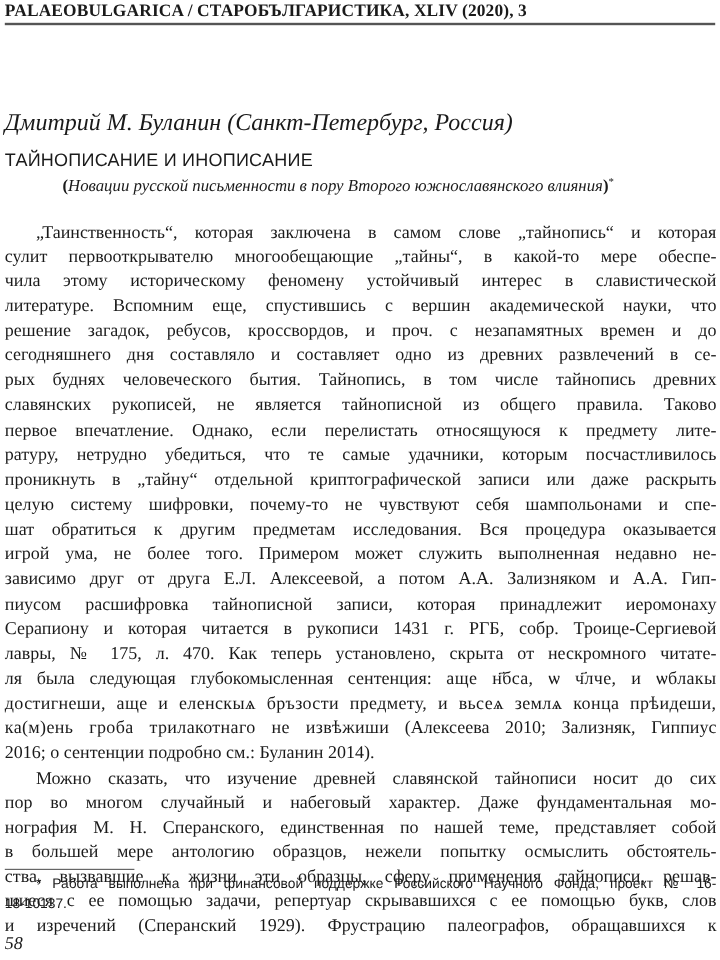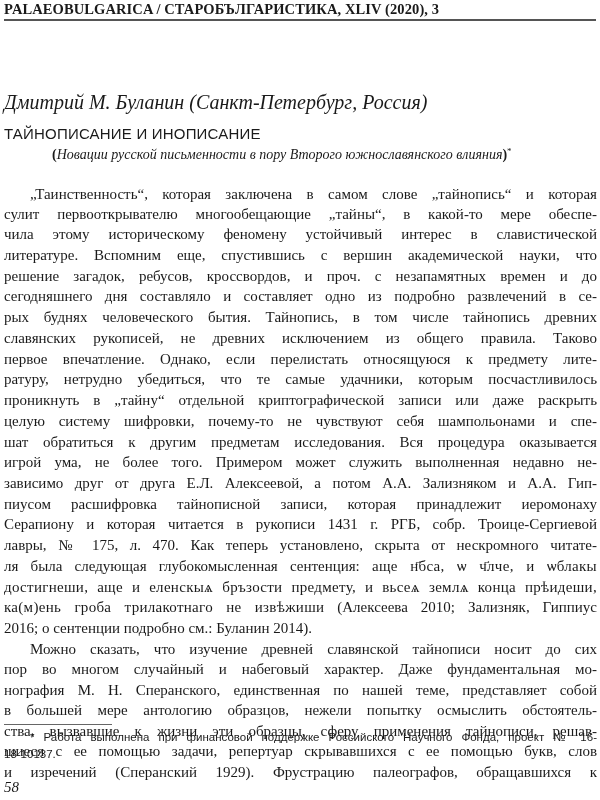--- a/index.html
+++ b/index.html
@@ -131,23 +131,23 @@
 <div class="subtitle">
   <span class="paren">(</span><span>Новации русской письменности в пору Второго южнославянского влияния</span><span class="paren">)</span><sup>*</sup>
 </div>
 
 <div class="body-lines">
   <div class="line indent" style="top:184px">„Таинственность“, которая заключена в самом слове „тайнопись“ и которая</div>
   <div class="line" style="top:204px">сулит первооткрывателю многообещающие „тайны“, в какой-то мере обеспе-</div>
   <div class="line" style="top:224px">чила этому историческому феномену устойчивый интерес в славистической</div>
   <div class="line" style="top:245px">литературе. Вспомним еще, спустившись с вершин академической науки, что</div>
   <div class="line" style="top:266px">решение загадок, ребусов, кроссвордов, и проч. с незапамятных времен и до</div>
-  <div class="line" style="top:286px">сегодняшнего дня составляло и составляет одно из подробно развлечений в се-</div>
+  <div class="line" style="top:286px">сегодняшнего дня составляло и составляет одно из древних развлечений в се-</div>
   <div class="line" style="top:307px">рых буднях человеческого бытия. Тайнопись, в том числе тайнопись древних</div>
-  <div class="line" style="top:328px">славянских рукописей, не древних исключением из общего правила. Таково</div>
+  <div class="line" style="top:328px">славянских рукописей, не является тайнописной из общего правила. Таково</div>
   <div class="line" style="top:349px">первое впечатление. Однако, если перелистать относящуюся к предмету лите-</div>
   <div class="line" style="top:369px">ратуру, нетрудно убедиться, что те самые удачники, которым посчастливилось</div>
   <div class="line" style="top:390px">проникнуть в „тайну“ отдельной криптографической записи или даже раскрыть</div>
   <div class="line" style="top:411px">целую систему шифровки, почему-то не чувствуют себя шампольонами и спе-</div>
   <div class="line" style="top:432px">шат обратиться к другим предметам исследования. Вся процедура оказывается</div>
   <div class="line" style="top:452px">игрой ума, не более того. Примером может служить выполненная недавно не-</div>
   <div class="line" style="top:473px">зависимо друг от друга Е.Л. Алексеевой, а потом А.А. Зализняком и А.А. Гип-</div>
   <div class="line" style="top:494px">пиусом расшифровка тайнописной записи, которая принадлежит иеромонаху</div>
   <div class="line" style="top:514px">Серапиону и которая читается в рукописи 1431 г. РГБ, собр. Троице-Сергиевой</div>
   <div class="line" style="top:535px">лавры, № 175, л. 470. Как теперь установлено, скрыта от нескромного читате-</div>

